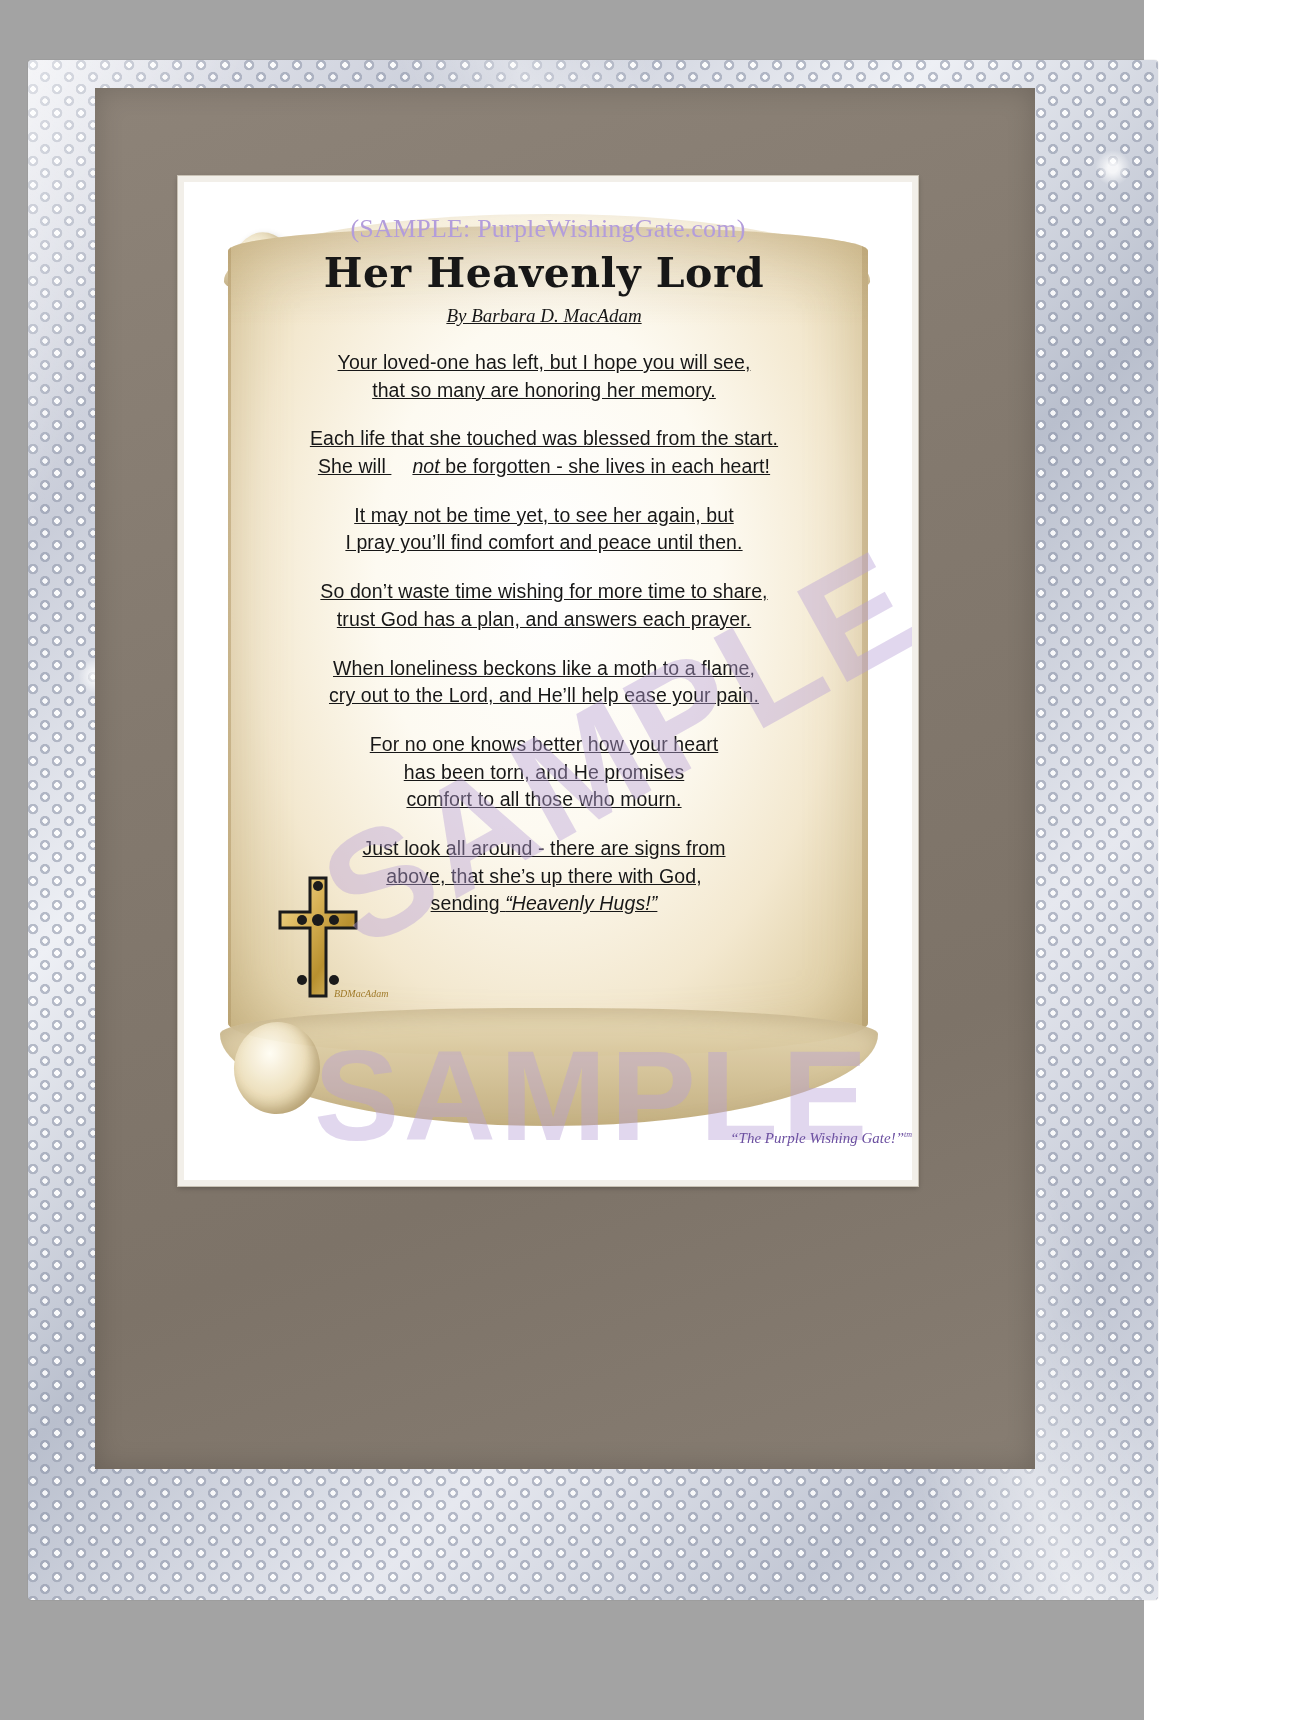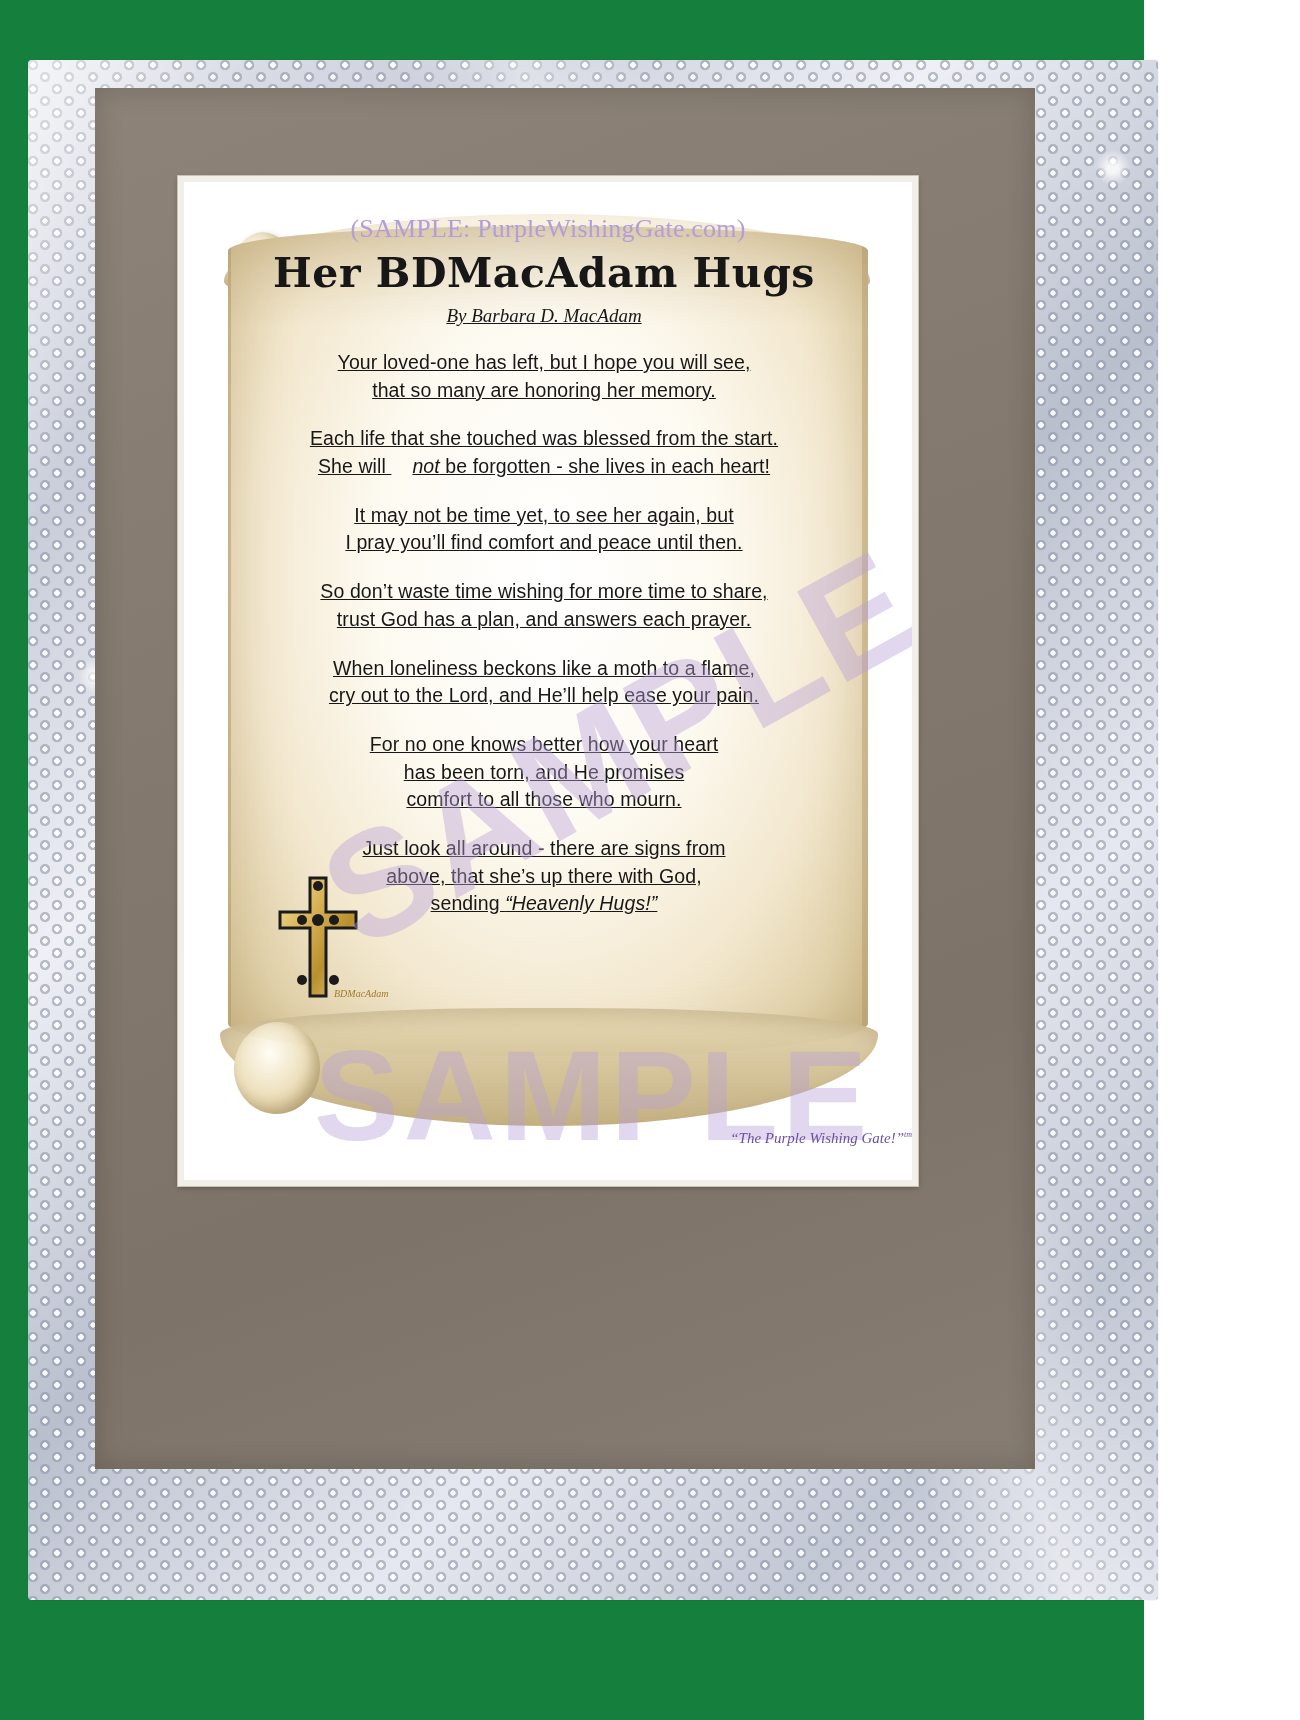--- a/index.html
+++ b/index.html
@@ -11,21 +11,21 @@
     width: 1300px;
     height: 1720px;
     font-family: "Liberation Serif", serif;
     overflow: hidden;
   }
 
   #stage {
     position: relative;
     width: 1144px;
     height: 1720px;
-    background: #15803d;
+    background: #a3a3a3;
   }
 
   
   #frame {
     position: absolute;
     left: 28px;
     top: 60px;
     width: 1130px;
     height: 1540px;
     box-sizing: border-box;
@@ -288,21 +288,21 @@
         </div>
         <div class="scroll-body"></div>
         <div class="roll-bottom">
           <div class="roll-bottom-curl"></div>
         </div>
       </div>
 
       <div id="sample-url">(SAMPLE: PurpleWishingGate.com)</div>
 
       <div id="poem">
-        <h1 class="poem-title">Her BDMacAdam Hugs</h1>
+        <h1 class="poem-title">Her Heavenly Lord</h1>
         <p class="poem-author">By Barbara D. MacAdam</p>
 
         <p class="stanza">
           Your loved-one has left, but I hope you will see,<br>that so many are honoring her memory.
         </p>
         <p class="stanza">
           Each life that she touched was blessed from the start.<br>She will <em>not</em> be forgotten - she lives in each heart!
         </p>
         <p class="stanza">
           It may not be time yet, to see her again, but<br>I pray you’ll find comfort and peace until then.

